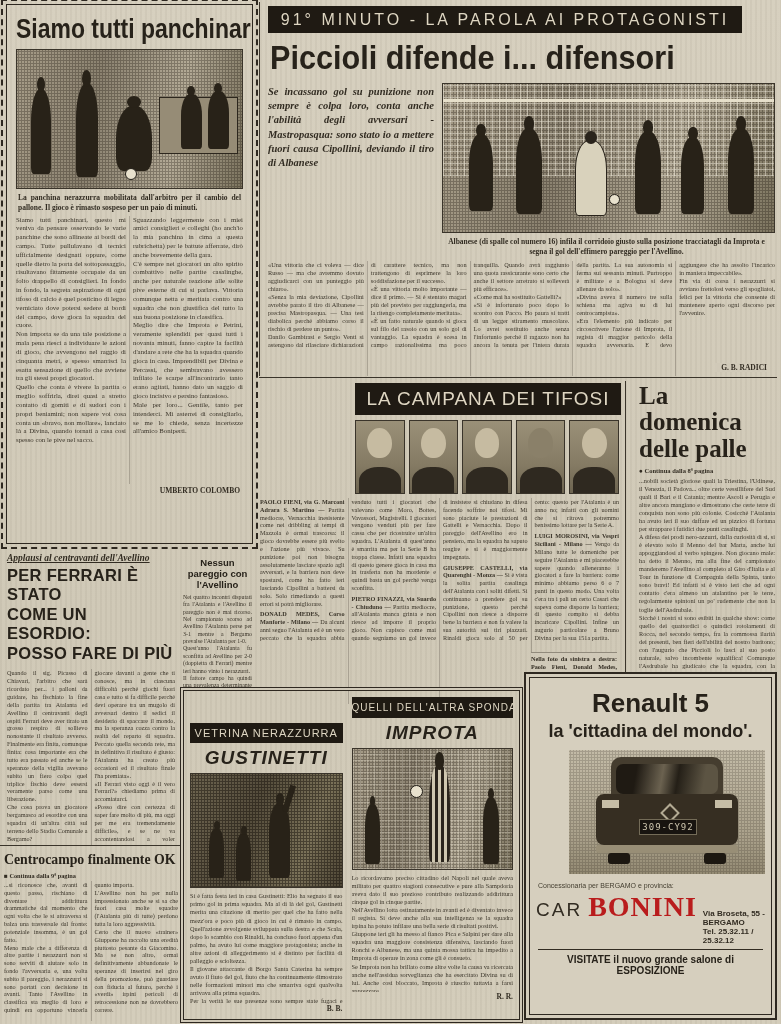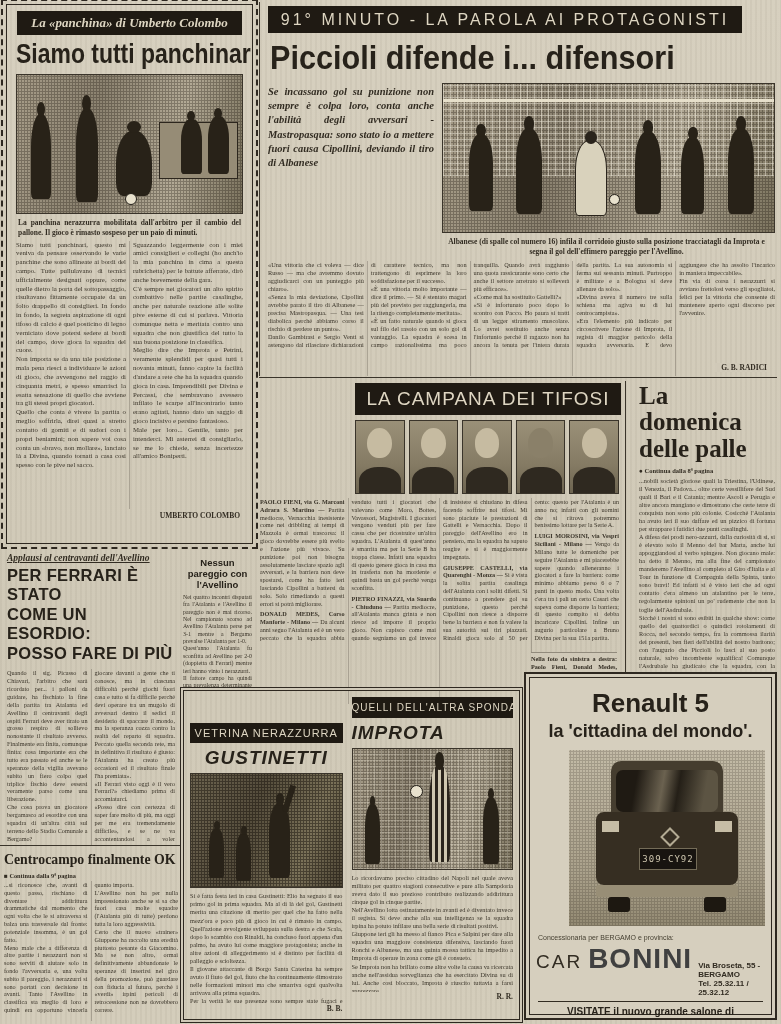--- a/index.html
+++ b/index.html
@@ -38,23 +38,20 @@
   .portrait .torso{position:absolute;left:6%;bottom:-6%;width:88%;height:42%;background:#2f2920;border-radius:45% 45% 0 0;}
   .kicker-italic{font-family:"Liberation Serif",serif;font-style:italic;font-weight:bold;}
   .hline{position:absolute;background:#3a342a;height:1px;}
 </style>
 </head>
 <body>
 
 <div class="page">
 
   <section class="box" style="left:6px;top:4px;width:247px;height:540px;border:1px solid #2e2820;outline:2px dashed #2e2820;outline-offset:3px;padding:6px 8px;overflow:hidden;">
-    <div class="banner kicker-italic" style="height:24px;line-height:24px;font-size:13px;font-style:italic;margin:0 2px 3px 2px;">
-      <span>La «panchina» di Umberto Colombo</span>
-    </div>
     <h1 class="headline" style="font-size:28px;white-space:nowrap;transform:scaleX(.82);transform-origin:left;margin:2px 0 4px 1px;">Siamo tutti panchinari</h1>
     <div class="photo" style="height:138px;margin:0 1px;">
       <i class="fig" style="left:6%;top:28%;width:9%;height:62%;">
           <i class="hd"></i>
         </i>
       <i class="fig" style="left:26%;top:24%;width:10%;height:68%;">
           <i class="hd"></i>
         </i>
       <i class="fig" style="left:44%;top:40%;width:16%;height:48%;border-radius:50% 50% 20% 20%;">
           <i class="hd"></i>
@@ -216,21 +213,21 @@
       </div>
       <div class="bodytext" style="font-size:6.3px;line-height:1.28;height:118px;margin-top:4px;">Si è fatta festa ieri in casa Gustinetti: Elio ha segnato il suo primo gol in prima squadra. Ma al di là del gol, Gustinetti merita una citazione di merito per quel che ha fatto nella mezz'ora e poco più di gioco in cui è rimasto in campo. Quell'azione avvolgente sviluppata sulla destra e che Scala, dopo lo scambio con Rinaldi, ha concluso fuori appena d'un palmo, ha avuto lui come maggiore protagonista; anche in altre azioni di alleggerimento si è distinto per facilità di palleggio e scioltezza.
 Il giovane attaccante di Borgo Santa Caterina ha sempre avuto il fiuto del gol, fiuto che ha continuamente dimostrato nelle formazioni minori ma che smarriva ogni qualvolta arrivava alla prima squadra.
 Per la verità le sue presenze sono sempre state fugaci e brevi (una sola partita intera a Perugia), però, se utilizzato più spesso e con razionalità, Gustinetti potrebbe acquisire il mestiere per dare molto di più.</div>
       <div class="sig">B. B.</div>
     </div>
     <div style="width:50%;display:flex;flex-direction:column;">
       <div class="banner" style="height:21px;line-height:21px;font-size:10px;letter-spacing:1px;">
         <span>QUELLI DELL'ALTRA SPONDA</span>
       </div>
-      <div class="headline" style="font-size:19px;font-style:italic;text-align:left;letter-spacing:1px;margin:4px 0;">IMPROTA</div>
+      <div class="headline" style="font-size:19px;font-style:italic;text-align:center;letter-spacing:1px;margin:4px 0;">IMPROTA</div>
       <div class="photo" style="height:120px;">
         <div class="net" style="height:100%;opacity:.5;"></div>
         <i class="fig" style="left:48%;top:14%;width:13%;height:80%;background:repeating-linear-gradient(90deg,#2a241c 0 3px,#cfc7b0 3px 6px);border-radius:40% 40% 10% 10%;">
             <i class="hd"></i>
           </i>
         <i class="fig" style="left:82%;top:40%;width:10%;height:56%;">
             <i class="hd"></i>
           </i>
         <i class="fig" style="left:8%;top:46%;width:9%;height:50%;">
             <i class="hd"></i>
@@ -252,40 +249,40 @@
     <div class="bodytext cols2" style="font-size:6.2px;line-height:1.26;height:140px;">...si riconosce che, avanti di questo passo, rischiano di diventare addirittura drammatiche dal momento che ogni volta che le si attraversa si balza una trasversale dal fronte: potenziale insomma, è un gol fatto.
 Meno male che a differenza di altre partite i nerazzurri non si sono serviti di aiutare solo in fondo l'avversaria e, una volta subito il pareggio, i nerazzurri si sono portati con decisione in avanti. Tanto l'Avellino in classifica sta meglio di loro e quindi era opportuno vincerla quanto importa.
 L'Avellino non ha per nulla impressionato anche se si sa che fuori casa molte squadre (l'Atalanta più di tutte) perdono tutta la loro aggressività.
 Certo che il nuovo «trainer» Giuppone ha raccolto una eredità piuttosto pesante da Giacomino. Ma se non altro, ormai definitivamente abbandonate le speranze di inserirsi nel giro della promozione, può guardare con fiducia al futuro, perché i «verdi» irpini pericoli di retrocessione non ne dovrebbero correre.
 L'arbitro Picasso ha fatto fare una figuraccia all'organizzazione atalantina con la sfera non sufficientemente gonfia. Reperire il pallone di riserva non è stato facile: si è dovuto attendere qualche minuto prima di dare inizio alla partita e si è dovuto inviare nei magazzini nerazzurri un uomo di fiducia in attesa che il terzo pallone, giustamente regolamentare, apparisse sul campo.</div>
   </section>
 
   <section class="box" style="left:524px;top:672px;width:253px;height:348px;border:2px solid #2e2820;box-shadow:inset 0 0 0 3px #d4cdbc,inset 0 0 0 4px #2e2820;background:#d6cfbe;padding:12px 10px 8px 10px;overflow:hidden;">
     <div class="headline" style="font-size:26px;text-align:center;margin:2px 0 0 0;">Renault 5</div>
     <div class="headline" style="font-size:19px;text-align:center;white-space:nowrap;transform:scaleX(.95);margin:1px 0 8px 0;">la 'cittadina del mondo'.</div>
-    <div class="photo" style="height:176px;border:none;background:radial-gradient(rgba(25,18,10,.18) 1px, transparent 1.4px) 0 0/3px 3px,linear-gradient(180deg,#c3bba7,#aaa18b 70%,#938a73);margin-left:33px;">
+    <div class="photo" style="height:124px;border:none;background:radial-gradient(rgba(25,18,10,.18) 1px, transparent 1.4px) 0 0/3px 3px,linear-gradient(180deg,#c3bba7,#aaa18b 70%,#938a73);margin-left:33px;">
       <div style="position:absolute;left:14%;right:14%;top:6%;bottom:8%;">
         <div style="position:absolute;left:10%;right:10%;top:0;height:38%;background:#453d2f;border-radius:10px 10px 0 0;"></div>
         <div style="position:absolute;left:14%;right:14%;top:6%;height:28%;background:linear-gradient(100deg,#1f1a13 20%,#6b6250 45%,#241f17 60%,#5c5443 85%);border-radius:7px;"></div>
         <div style="position:absolute;left:0;right:0;top:34%;height:48%;background:#362e22;border-radius:8px;"></div>
         <div style="position:absolute;left:47%;top:46%;width:10px;height:10px;border:2px solid #b3aa93;transform:rotate(45deg);"></div>
         <div style="position:absolute;left:4%;top:40%;width:12%;height:7%;background:#c6bda6;"></div>
         <div style="position:absolute;right:4%;top:40%;width:12%;height:7%;background:#c6bda6;"></div>
         <div style="position:absolute;left:30%;top:58%;width:40%;height:13%;background:#181410;border:1px solid #746c58;display:flex;align-items:center;justify-content:center;">
           <span style="color:#cdc5ae;font-family:'DejaVu Sans Mono',monospace;font-size:9px;letter-spacing:1px;">309-CY92</span>
         </div>
         <div style="position:absolute;left:0;right:0;top:82%;height:8%;background:#988e76;border-radius:3px;"></div>
         <div style="position:absolute;left:8%;bottom:0;width:16%;height:10%;background:#1d1811;border-radius:3px;"></div>
         <div style="position:absolute;right:8%;bottom:0;width:16%;height:10%;background:#1d1811;border-radius:3px;"></div>
       </div>
     </div>
     <div style="font-family:'Liberation Sans',sans-serif;font-size:7px;margin:8px 0 2px 2px;color:#464032;">Concessionaria per BERGAMO e provincia:</div>
     <div style="display:flex;align-items:baseline;gap:6px;">
       <span style="font-family:'Liberation Sans',sans-serif;font-size:19px;letter-spacing:2px;color:#322c22;">CAR</span>
-      <span style="font-family:Liberation Sans, sans-serif;font-weight:bold;font-size:28px;letter-spacing:1px;color:#404040;">BONINI</span>
+      <span style="font-family:Liberation Serif, serif;font-weight:bold;font-size:28px;letter-spacing:1px;color:#b91c1c;">BONINI</span>
       <span style="flex:1;">
         <div style="font-family:'Liberation Sans',sans-serif;font-weight:bold;font-size:8px;color:#322c22;">Via Broseta, 55 - BERGAMO</div>
         <div style="font-family:'Liberation Sans',sans-serif;font-weight:bold;font-size:8px;color:#322c22;">Tel. 25.32.11 / 25.32.12</div>
       </span>
     </div>
     <div style="height:1px;background:#322c22;margin:4px 2px;"></div>
     <div style="font-family:'Liberation Sans',sans-serif;font-weight:bold;font-size:10px;text-align:center;color:#27221a;">VISITATE il nuovo grande salone di ESPOSIZIONE</div>
   </section>
 
 </div>

